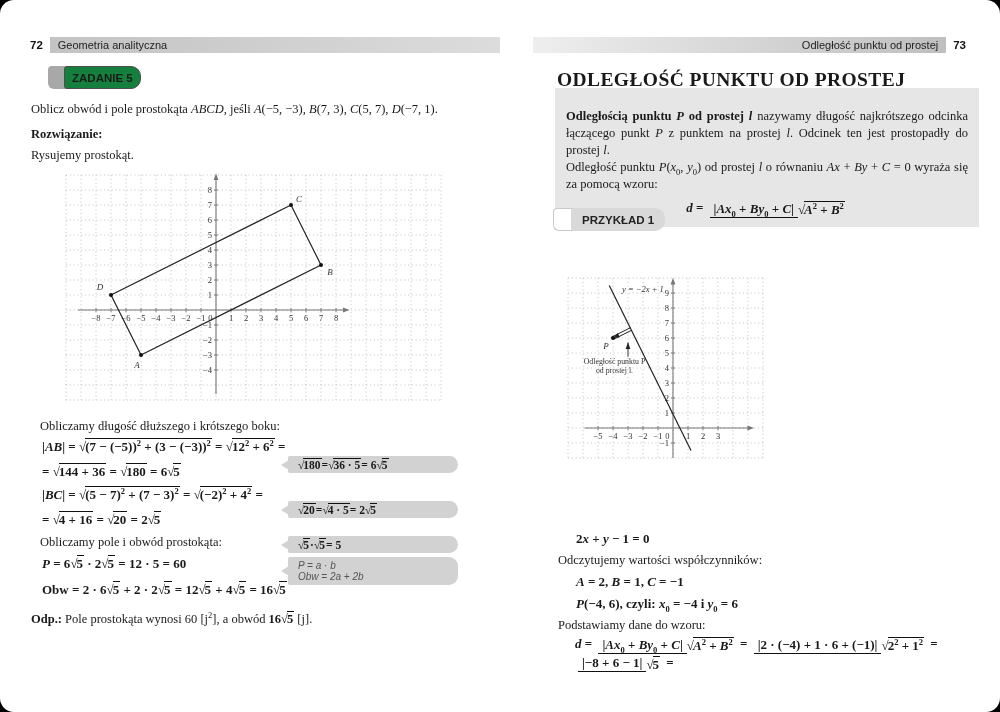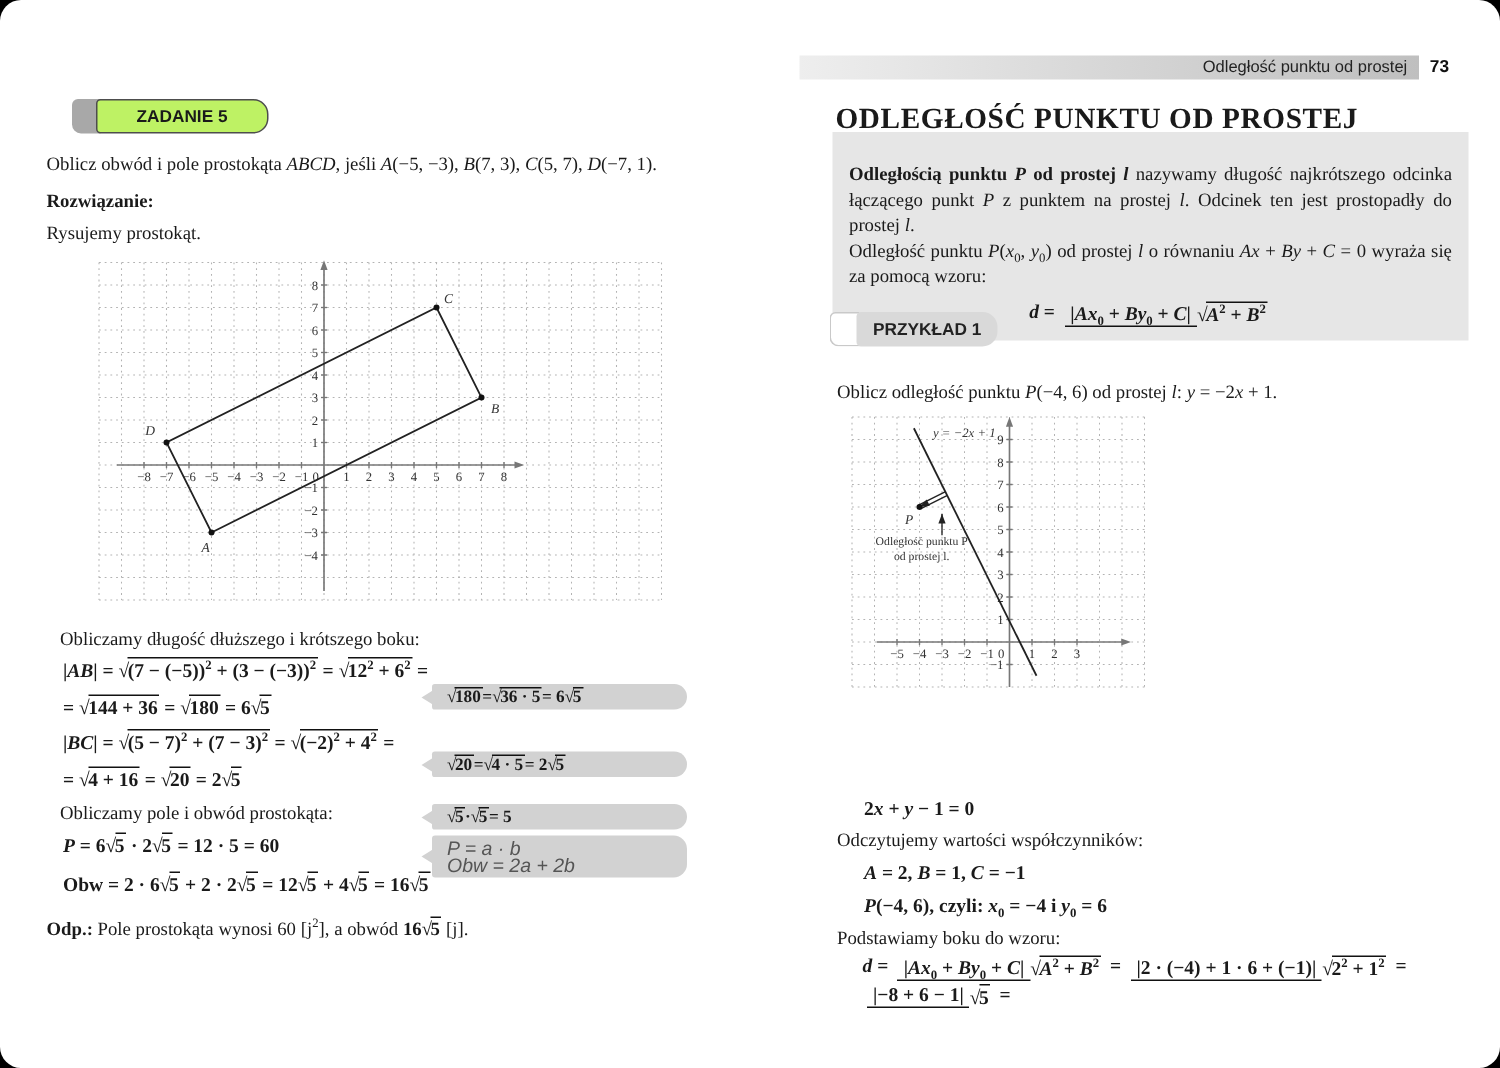--- a/index.html
+++ b/index.html
@@ -17,22 +17,22 @@
   .pageno{font-weight:700;font-size:11.5px;color:#111;}
   .bar{flex:1;height:16px;display:flex;align-items:center;padding:0 8px;color:#222;}
   .bar-left{background:linear-gradient(to right,#c3c3c3,#dcdcdc);}
   .bar-right{background:linear-gradient(to right,#eeeeee,#bfbfbf);justify-content:flex-end;}
 
   
   .badge{position:absolute;display:flex;height:23px;align-items:stretch;
          font-family:"Liberation Sans",sans-serif;font-size:11.5px;font-weight:700;}
   .badge .tab{width:19px;border-radius:4px 0 0 6px;}
   .badge-zadanie .tab{background:var(--tab-gray,#a8a8a8);}
-  .badge-zadanie .lbl{background:#bef264;border:1.6px solid #4d4d4d;border-radius:3px 10px 10px 3px;
-                      margin-left:-3px;display:flex;align-items:center;padding:0 26px;}
+  .badge-zadanie .lbl{background:#15803d;border:1.6px solid #4d4d4d;border-radius:3px 10px 10px 3px;
+                      margin-left:-3px;display:flex;align-items:center;padding:0 7px;}
   .badge-przyklad .tab{background:#fff;border:1px solid #c9c9c9;border-right:none;}
   .badge-przyklad .lbl{background:#d9d9d9;border-radius:3px 10px 10px 3px;margin-left:-2px;
                        display:flex;align-items:center;padding:0 11px;color:#222;}
 
   .txt{position:absolute;font-size:12.5px;line-height:17px;}
   .bold{font-weight:700;}
   .just{text-align:justify;}
   .math{font-size:13px;font-weight:600;}
   .math i, .txt i{font-style:italic;}
   sup{font-size:8.5px;vertical-align:super;line-height:0;}
@@ -45,36 +45,42 @@
   .frac .den{padding-top:1px;}
 
   
   .callout{position:absolute;left:258px;width:150px;background:var(--callout,#d2d2d2);
            border-radius:2px 9px 9px 2px;display:flex;align-items:center;padding:2px 10px;
            font-size:11.5px;font-weight:600;}
   .callout::before{content:'';position:absolute;left:-7px;top:50%;margin-top:-5px;
            border-right:8px solid var(--callout,#d2d2d2);
            border-top:5px solid transparent;border-bottom:5px solid transparent;}
   .callout.small{font-family:"Liberation Sans",sans-serif;font-style:italic;font-weight:400;
-           font-size:13px;line-height:11px;color:#555;display:block;}
+           font-size:10px;line-height:11px;color:#555;display:block;}
 
   
   .title{position:absolute;top:56px;left:24px;font-size:19.5px;font-weight:700;letter-spacing:.4px;}
   .defbox{position:absolute;top:88px;left:22px;width:402px;background:var(--defbox,#e6e6e6);
           padding:20px 11px 9px;font-size:12.5px;line-height:17px;text-align:justify;}
   .defbox .formula{text-align:center;font-size:13px;font-weight:600;margin-top:6px;}
 
   svg text{font-family:"Liberation Serif",serif;}
 </style>
 </head>
 <body>
 
 <div class="spread">
 
   <div class="page page-left">
+    <div class="hdr">
+      <span class="pageno">72</span>
+      <div class="bar bar-left">
+        <span>Geometria analityczna</span>
+      </div>
+    </div>
 
     <div class="badge badge-zadanie" style="top:66px;left:18px;">
       <span class="tab"></span>
       <span class="lbl">ZADANIE 5</span>
     </div>
 
     <p class="txt" style="top:88px;left:1px;width:468px;">Oblicz obwód i pole prostokąta <i>ABCD</i>, jeśli <i>A</i>(−5, −3), <i>B</i>(7, 3), <i>C</i>(5, 7), <i>D</i>(−7, 1).</p>
     <p class="txt bold" style="top:113px;left:1px;">Rozwiązanie:</p>
     <p class="txt" style="top:134px;left:1px;">Rysujemy prostokąt.</p>
 
@@ -226,21 +232,20 @@
             <span class="num">|<i>Ax</i><sub>0</sub> + <i>By</i><sub>0</sub> + <i>C</i>|</span>
             <span class="den"><span class="rt">√</span><span class="ov"><i>A</i><sup>2</sup> + <i>B</i><sup>2</sup></span></span>
           </span></div>
     </div>
 
     <div class="badge badge-przyklad" style="top:208px;left:20px;">
       <span class="tab"></span>
       <span class="lbl">PRZYKŁAD 1</span>
     </div>
 
-    <p class="txt" style="top:240px;left:25px;width:405px;">Oblicz odległość punktu <i>P</i>(−4, 6) od prostej <i>l</i>: <i>y</i> = −2<i>x</i> + 1.</p>
 
     <svg id="graph-right" style="position:absolute;top:258px;left:32px;" width="208" height="210" viewBox="0 0 208 210">
         <line x1="3" y1="20" x2="3" y2="200" stroke="#b3b3b3" stroke-width="0.7" stroke-dasharray="1.2,2.6"></line>
         <line x1="18" y1="20" x2="18" y2="200" stroke="#b3b3b3" stroke-width="0.7" stroke-dasharray="1.2,2.6"></line>
         <line x1="33" y1="20" x2="33" y2="200" stroke="#b3b3b3" stroke-width="0.7" stroke-dasharray="1.2,2.6"></line>
         <line x1="48" y1="20" x2="48" y2="200" stroke="#b3b3b3" stroke-width="0.7" stroke-dasharray="1.2,2.6"></line>
         <line x1="63" y1="20" x2="63" y2="200" stroke="#b3b3b3" stroke-width="0.7" stroke-dasharray="1.2,2.6"></line>
         <line x1="78" y1="20" x2="78" y2="200" stroke="#b3b3b3" stroke-width="0.7" stroke-dasharray="1.2,2.6"></line>
         <line x1="93" y1="20" x2="93" y2="200" stroke="#b3b3b3" stroke-width="0.7" stroke-dasharray="1.2,2.6"></line>
         <line x1="108" y1="20" x2="108" y2="200" stroke="#b3b3b3" stroke-width="0.7" stroke-dasharray="1.2,2.6"></line>
@@ -314,21 +319,21 @@
         <line x1="63" y1="98.75" x2="63" y2="84.5" stroke="#222" stroke-width="0.9"></line>
         <polygon points="63,84.5 65.4,91 60.6,91" fill="#222"></polygon>
         <text x="49.5" y="105.5" text-anchor="middle" font-size="8.5" fill="#333" style="font-size:7.8px">Odległość punktu P</text>
         <text x="49.5" y="115" text-anchor="middle" font-size="8.5" fill="#333" style="font-size:7.8px">od prostej l.</text>
       </svg>
 
     <p class="txt math" style="top:517px;left:43px;">2<i>x</i> + <i>y</i> − 1 = 0</p>
     <p class="txt" style="top:539px;left:25px;">Odczytujemy wartości współczynników:</p>
     <p class="txt math" style="top:560px;left:43px;"><i>A</i> = 2, <i>B</i> = 1, <i>C</i> = −1</p>
     <p class="txt math" style="top:582px;left:43px;"><i>P</i>(−4, 6), czyli: <i>x</i><sub>0</sub> = −4 i <i>y</i><sub>0</sub> = 6</p>
-    <p class="txt" style="top:604px;left:25px;">Podstawiamy boku do wzoru:</p>
+    <p class="txt" style="top:604px;left:25px;">Podstawiamy dane do wzoru:</p>
     <p class="txt math" style="top:622px;left:42px;width:390px;"><i>d</i> = <span class="frac">
           <span class="num">|<i>Ax</i><sub>0</sub> + <i>By</i><sub>0</sub> + <i>C</i>|</span>
           <span class="den"><span class="rt">√</span><span class="ov"><i>A</i><sup>2</sup> + <i>B</i><sup>2</sup></span></span>
         </span> = <span class="frac">
           <span class="num">|2 · (−4) + 1 · 6 + (−1)|</span>
           <span class="den"><span class="rt">√</span><span class="ov">2<sup>2</sup> + 1<sup>2</sup></span></span>
         </span> = <span class="frac">
           <span class="num">|−8 + 6 − 1|</span>
           <span class="den"><span class="rt">√</span><span class="ov">5</span></span>
         </span> =</p>

